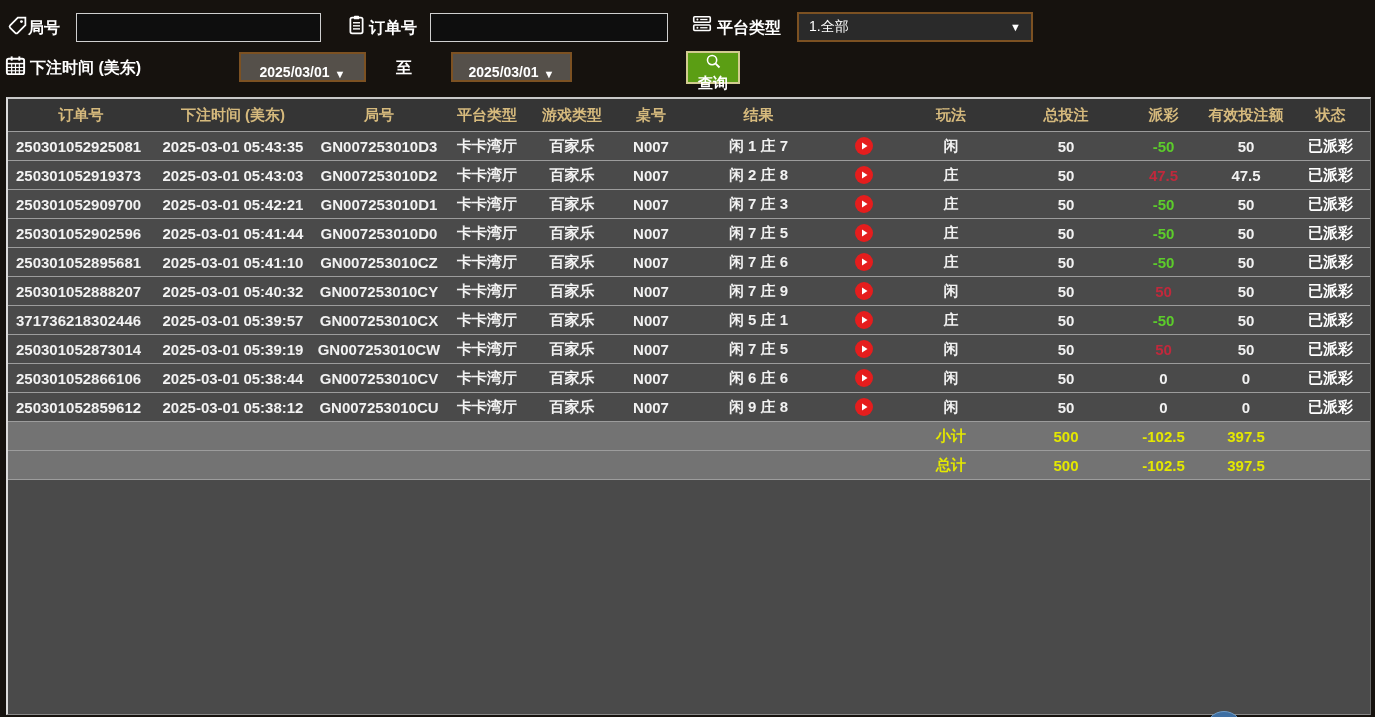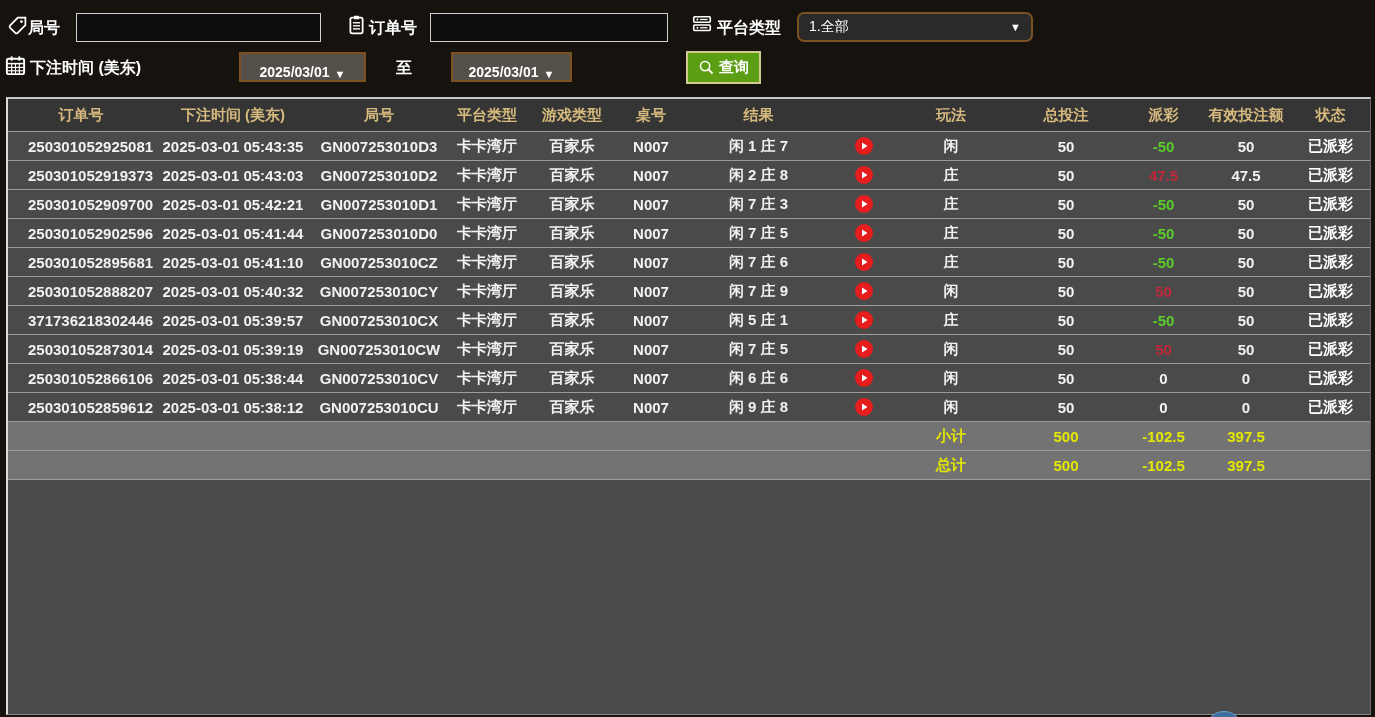--- a/index.html
+++ b/index.html
@@ -56,21 +56,21 @@
   }
   .thead { height:33px; background:#353535; }
   .thead .c { color:#d6ba7d; font-size:15px; font-weight:700; }
   .tbody-row { height:29px; background:#4a4a4a; }
   .sumrow { height:29px; background:#737373; }
   .sumrow .c { color:#e4e800; font-weight:700; }
   .c {
     text-align:center; font-size:15px; font-weight:700; color:#f2f2f2;
     white-space:nowrap; overflow:hidden;
   }
-  .c.left { text-align:left; padding-left:20px; }
+  .c.left { text-align:left; padding-left:8px; }
   .pay.green { color:#5ccc2b; }
   .pay.red   { color:#c0293c; }
   .pay.white { color:#f2f2f2; }
   .status    { color:#ffffff; }
   .play-btn {
     width:18px; height:18px; border-radius:50%; background:#e51d1d;
     display:inline-flex; align-items:center; justify-content:center;
     cursor:pointer; margin:0 auto;
   }
   .play-btn svg { display:block; }
@@ -112,21 +112,21 @@
     <svg width="22" height="22" viewBox="0 0 24 24">
         <rect x="3" y="3" width="18" height="6" rx="1" fill="none" stroke="#fff" stroke-width="1.8"></rect>
         <rect x="3" y="12" width="18" height="6" rx="1" fill="none" stroke="#fff" stroke-width="1.8"></rect>
         <circle cx="7" cy="6" r="1.1" fill="#fff"></circle>
         <circle cx="7" cy="15" r="1.1" fill="#fff"></circle>
         <line x1="10" y1="6" x2="18" y2="6" stroke="#fff" stroke-width="1.4"></line>
         <line x1="10" y1="15" x2="18" y2="15" stroke="#fff" stroke-width="1.4"></line>
       </svg>
   </span>
   <span class="flabel abs" style="left:717px; top:18px;">平台类型</span>
-  <div class="dropdown abs" style="left:797px; top:12px; width:236px;border-radius:7px;">
+  <div class="dropdown abs" style="left:797px; top:12px; width:236px;">
     <span class="val">1.全部</span>
     <span class="arrow">▼</span>
   </div>
 
   <span class="icon abs" style="left:4px; top:54px;">
     <svg width="23" height="23" viewBox="0 0 24 24">
         <rect x="3" y="5" width="18" height="16" rx="2" fill="none" stroke="#fff" stroke-width="2"></rect>
         <line x1="8" y1="2.5" x2="8" y2="7" stroke="#fff" stroke-width="2"></line>
         <line x1="16" y1="2.5" x2="16" y2="7" stroke="#fff" stroke-width="2"></line>
         <line x1="3" y1="10" x2="21" y2="10" stroke="#fff" stroke-width="1.6"></line>
@@ -140,21 +140,21 @@
   <span class="flabel abs" style="left:30px; top:58px;">下注时间 (美东)</span>
   <div class="datebox abs" style="left:239px; top:52px; width:127px;">
     <span>2025/03/01</span>
     <span class="arrow">▼</span>
   </div>
   <span class="flabel abs" style="left:396px; top:58px;">至</span>
   <div class="datebox abs" style="left:451px; top:52px; width:121px;">
     <span>2025/03/01</span>
     <span class="arrow">▼</span>
   </div>
-  <button class="search-btn abs" style="left:686px; top:51px;">
+  <button class="search-btn abs" style="left:686px; top:51px;flex-direction:column;">
     <span class="icon">
       <svg width="17" height="17" viewBox="0 0 24 24">
           <circle cx="10" cy="10" r="6.5" fill="none" stroke="#fff" stroke-width="2.2"></circle>
           <line x1="15" y1="15" x2="20.5" y2="20.5" stroke="#fff" stroke-width="2.6"></line>
         </svg>
     </span>
     <span>查询</span>
   </button>
 </div>
 

